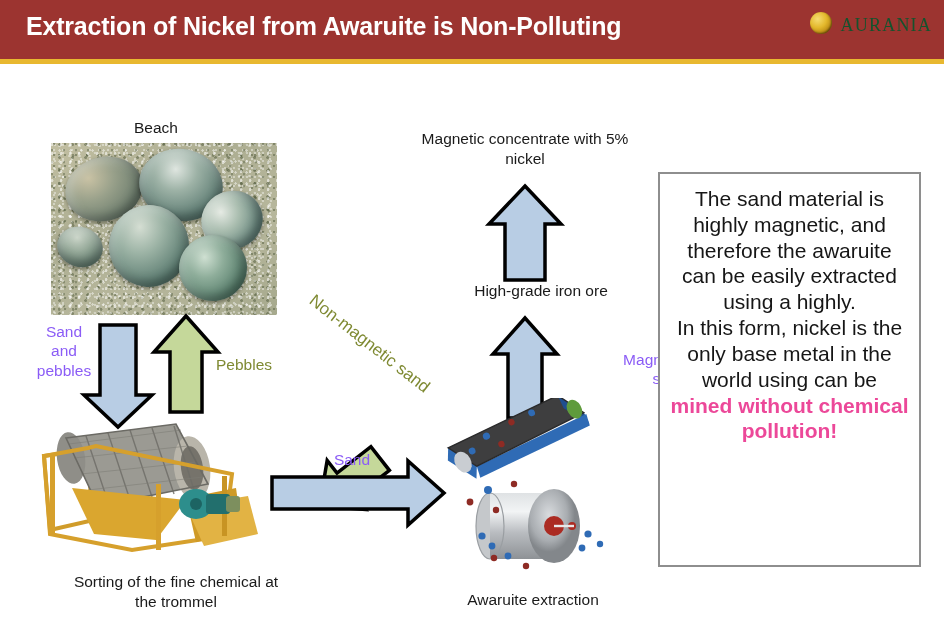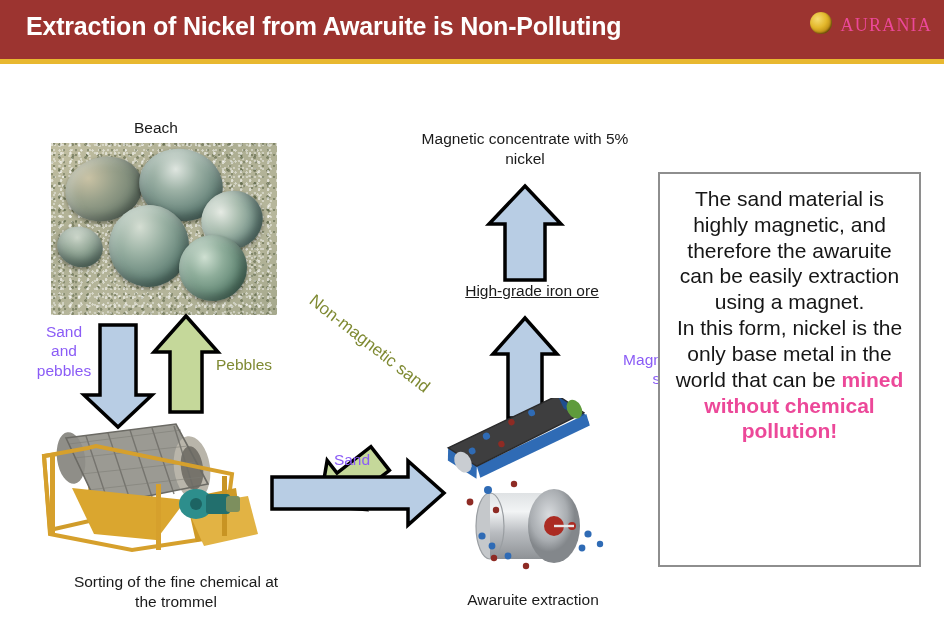--- a/index.html
+++ b/index.html
@@ -49,21 +49,21 @@
   }
   #brand-nugget {
     width: 22px; height: 22px;
     border-radius: 50%;
     background: radial-gradient(circle at 35% 32%, #f5dc72 0%, #e3b82c 42%, #b58410 75%, #7a5608 100%);
     box-shadow: inset -1px -1px 2px rgba(0,0,0,.45);
   }
   #brand-name {
     font-family: "Liberation Serif", serif;
     font-size: 25px;
-    color: #ec4899;
+    color: #14532d;
     letter-spacing: 1.2px;
     font-variant: small-caps;
     text-transform: lowercase;
   }
   #brand-name::first-letter { font-size: 1em; }
 
   
   .lbl {
     position: absolute;
     font-size: 15.5px;
@@ -196,21 +196,21 @@
 and
 pebbles</div>
 <div class="lbl olive" style="left:216px; top:355px; width:100px; text-align:left;">Pebbles</div>
 
 <div class="lbl olive" style="left:318px; top:290px; width:200px; text-align:left; transform:rotate(38deg); transform-origin:left top; font-size:17px;">Non-magnetic sand</div>
 
 <div class="lbl blue" style="left:312px; top:450px; width:80px;">Sand</div>
 <div class="lbl blue" style="left:553px; top:350px; width:90px; text-align:right;margin-left:43px;">Magnetic
 sand</div>
 
-<div class="lbl" style="left:432px; top:281px; width:200px;text-decoration:underline;">High-grade iron ore</div>
+<div class="lbl" style="left:441px; top:281px; width:200px;">High-grade iron ore</div>
 
 <div class="lbl" style="left:409px; top:129px; width:232px; line-height:1.3;"><span>Magnetic concentrate</span> <span class="blue">with 5% nickel</span></div>
 
 <svg id="trommel-photo" viewBox="0 0 245 145">
 
   <polygon points="8,46 50,40 58,110 14,120" fill="none" stroke="#d09c2a" stroke-width="4"></polygon>
 
   <g>
     <polygon points="30,28 140,14 172,74 62,96" fill="#9b9a93"></polygon>
     <ellipse cx="35" cy="48" rx="14" ry="26" fill="#8f8e88" transform="rotate(-8 35 48)"></ellipse>
@@ -299,15 +299,15 @@
   <circle cx="84" cy="168" r="3.2" fill="#8e2b24"></circle>
   <circle cx="146" cy="136" r="3.6" fill="#2f6bb5"></circle>
   <circle cx="158" cy="146" r="3.2" fill="#2f6bb5"></circle>
   <circle cx="140" cy="150" r="3.4" fill="#2f6bb5"></circle>
   <circle cx="72" cy="86" r="3.2" fill="#8e2b24"></circle>
 </svg>
 
 <div class="lbl" style="left:418px; top:590px; width:230px;">Awaruite extraction</div>
 
 <div id="info-box">
-  <p id="info-para-1">The sand material is highly magnetic, and therefore the awaruite can be easily extraction using a magnet.</p>
-  <p id="info-para-2"><span>In this form, nickel is the only base metal in the world that can be </span><span class="hi-red">mined without chemical pollution!</span></p>
+  <p id="info-para-1">The sand material is highly magnetic, and therefore the awaruite can be easily extracted using a highly.</p>
+  <p id="info-para-2"><span>In this form, nickel is the only base metal in the world using can be </span><span class="hi-red">mined without chemical pollution!</span></p>
 </div>
 
 </body></html>

